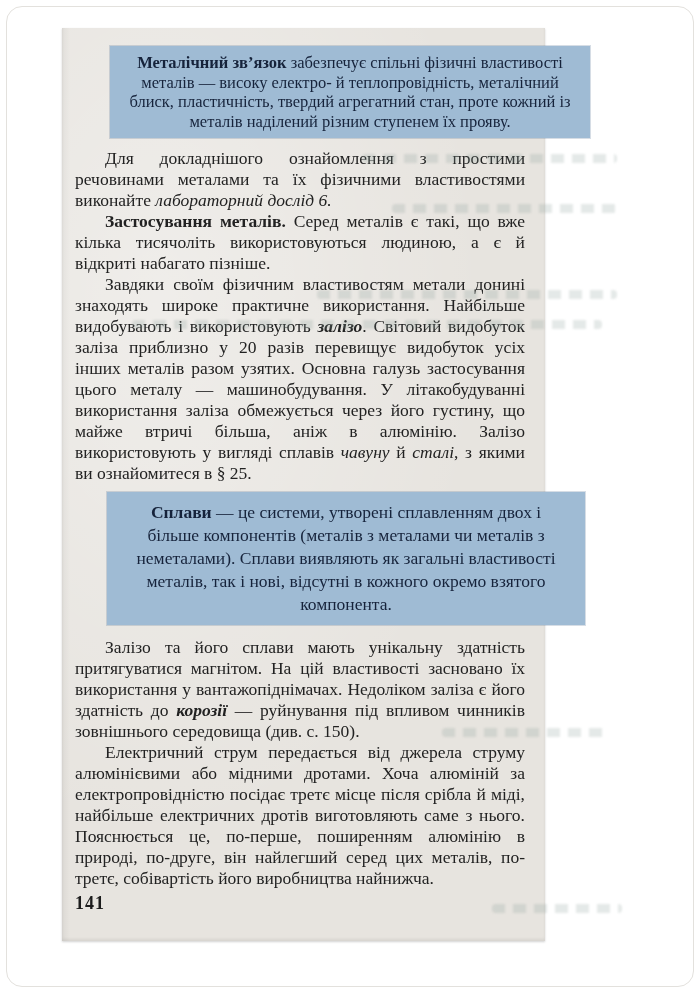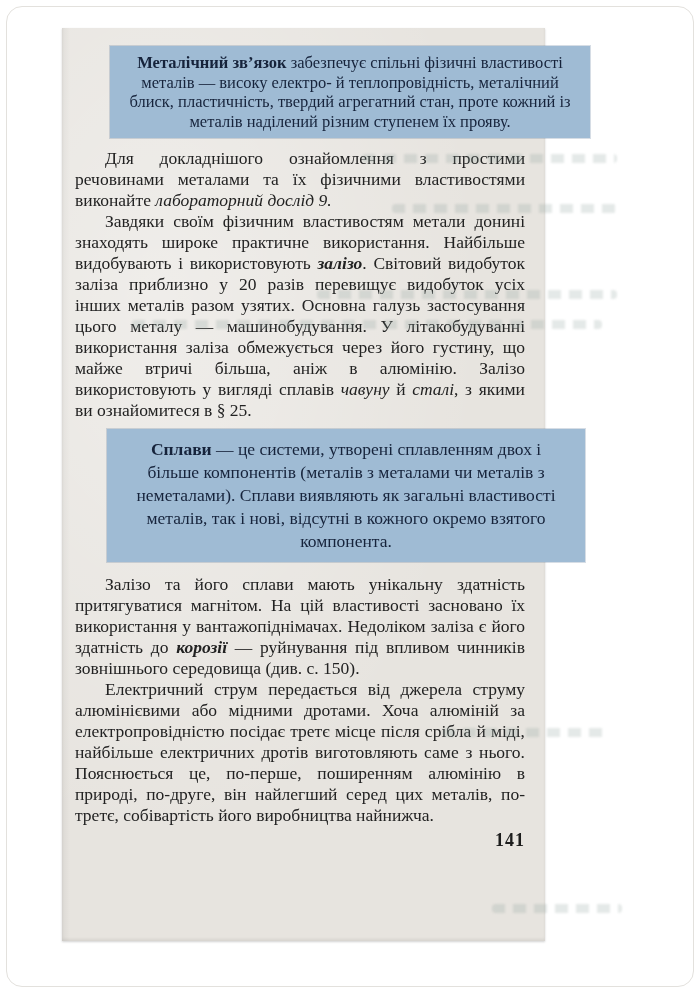--- a/index.html
+++ b/index.html
@@ -77,21 +77,21 @@
   }
   .note p{
     margin:0 0 0 47px;
     width:472px;
     color:var(--body-text);
     font-size:16.5px; line-height:21.5px;
     text-align:justify;
   }
   .page-number{
     margin-top:4px;
-    text-align:right;
+    text-align:left;
     font-weight:bold;
     font-size:18px;
     color:#1c1c1c;
     letter-spacing:1px;
   }
   
   .bleed{
     position:absolute;
     height:9px;
     background:repeating-linear-gradient(90deg,
@@ -105,22 +105,23 @@
 <body>
 
 <div class="scan-frame"></div>
 
 <div class="page">
 
   <div class="defbox box1">
     <p><span class="b">Металічний зв’язок</span><span> забезпечує спільні фізичні властивості металів — високу електро- й теплопровідність, металічний блиск, пластичність, твердий агрегатний стан, проте кожний із металів наділений різним ступенем їх прояву.</span></p>
   </div>
 
-  <p class="para first"><span>Для докладнішого ознайомлення з простими речовинами металами та їх фізичними властивостями виконайте </span><span class="i">лабораторний дослід 9.</span></p>
+  <p class="para first"><span>Для докладнішого ознайомлення з простими речовинами металами та їх фізичними властивостями виконайте </span><span class="i">лабораторний дослід 6.</span></p>
 
+  <p class="para"><span class="b">Застосування металів.</span><span> Серед металів є такі, що вже кілька тисячоліть використовуються людиною, а є й відкриті набагато пізніше.</span></p>
 
 
   <p class="para"><span>Завдяки своїм фізичним властивостям метали донині знаходять широке практичне використання. Найбільше видобувають і використовують </span><span class="b i">залізо</span><span>. Світовий видобуток заліза приблизно у 20 разів перевищує видобуток усіх інших металів разом узятих. Основна галузь застосування цього металу — машинобудування. У літакобудуванні використання заліза обмежується через його густину, що майже втричі більша, аніж в алюмінію. Залізо використовують у вигляді сплавів </span><span class="i">чавуну</span><span> й </span><span class="i">сталі</span><span>, з якими ви ознайомитеся в § 25.</span></p>
 
 
   <div class="defbox box2">
     <p><span class="b">Сплави</span><span> — це системи, утворені сплавленням двох і більше компонентів (металів з металами чи металів з неметалами). Сплави виявляють як загальні властивості металів, так і нові, відсутні в кожного окремо взятого компонента.</span></p>
   </div>
 
   <p class="para" style="margin-top:12px;font-family:Liberation Serif, serif;"><span>Залізо та його сплави мають унікальну здатність притягуватися магнітом. На цій властивості засновано їх використання у вантажопіднімачах. Недоліком заліза є його здатність до </span><span class="b i">корозії</span><span> — руйнування під впливом чинників зовнішнього середовища (див. с. 150).</span></p>

